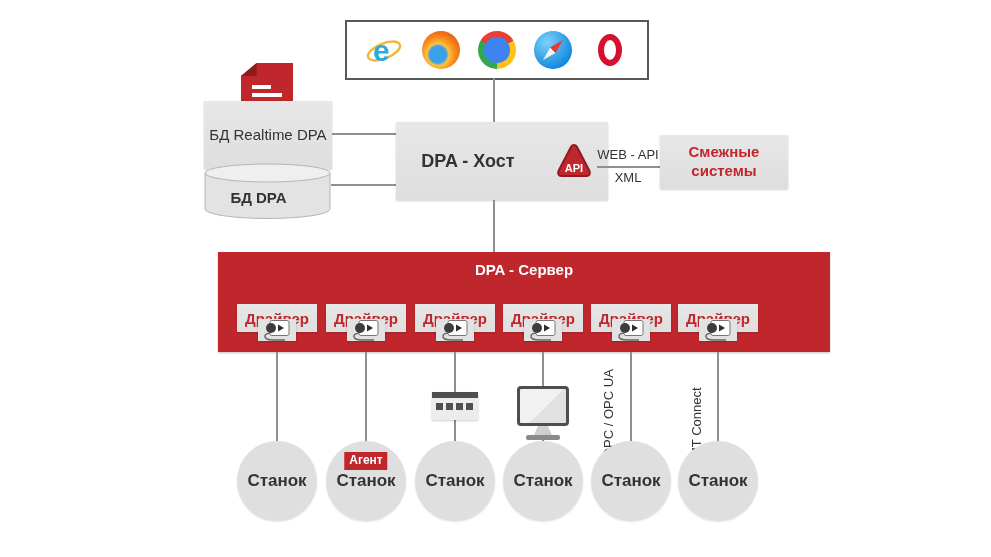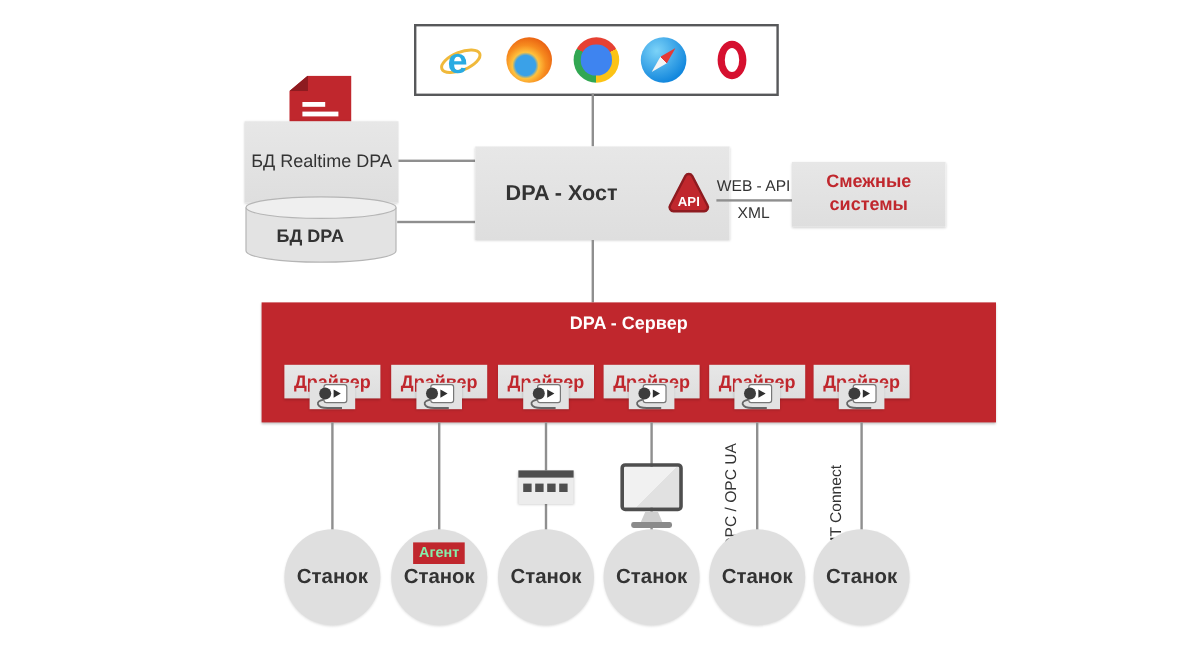--- a/index.html
+++ b/index.html
@@ -59,21 +59,21 @@
   #server-block{left:218px;top:252px;width:612px;height:100px;background:#c0272d;box-shadow:0 1px 2px rgba(0,0,0,.25);}
   #server-title{position:absolute;left:0;right:0;top:9px;text-align:center;color:#fff;font-weight:bold;font-size:15px;}
   .driver-box{position:absolute;top:291px;width:80px;height:28px;font-weight:bold;font-size:15px;color:#c0272d;margin-top:13px;}
   .driver-tab{position:absolute;top:319px;width:38px;height:22px;background:#e2e2e2;
               display:flex;align-items:center;justify-content:center;box-shadow:0 1px 2px rgba(0,0,0,.2);}
 
   .machine-line{top:352px;height:91px;}
   .circle{top:441px;width:80px;height:80px;border-radius:50%;background:#dfdfdf;
           display:flex;align-items:center;justify-content:center;font-weight:bold;font-size:17px;box-shadow:0 1px 2px rgba(0,0,0,.12);}
   .agent-badge{position:absolute;top:11px;left:50%;transform:translateX(-50%);
-          background:#c0272d;color:#86efac;font-size:12px;font-weight:bold;padding:1px 5px;line-height:1.3;}
+          background:#c0272d;color:#ffffff;font-size:12px;font-weight:bold;padding:1px 5px;line-height:1.3;}
 
   
   #keypad{left:432px;top:392px;width:46px;height:28px;background:#ececec;box-shadow:0 1px 2px rgba(0,0,0,.2);}
   #keypad .bar{position:absolute;left:0;top:0;width:100%;height:6px;background:#4f4f4f;}
   #keypad .k{position:absolute;top:11px;width:7px;height:7px;background:#4f4f4f;}
 
   
   #monitor-screen{left:517px;top:386px;width:52px;height:40px;border:3px solid #4e4e4e;border-radius:4px;
         background:linear-gradient(135deg,#f1f1f1 0 55%,#e1e1e1 55%);box-sizing:border-box;}
   #monitor-stand{left:534px;top:426px;width:18px;height:9px;background:#cfcfcf;

